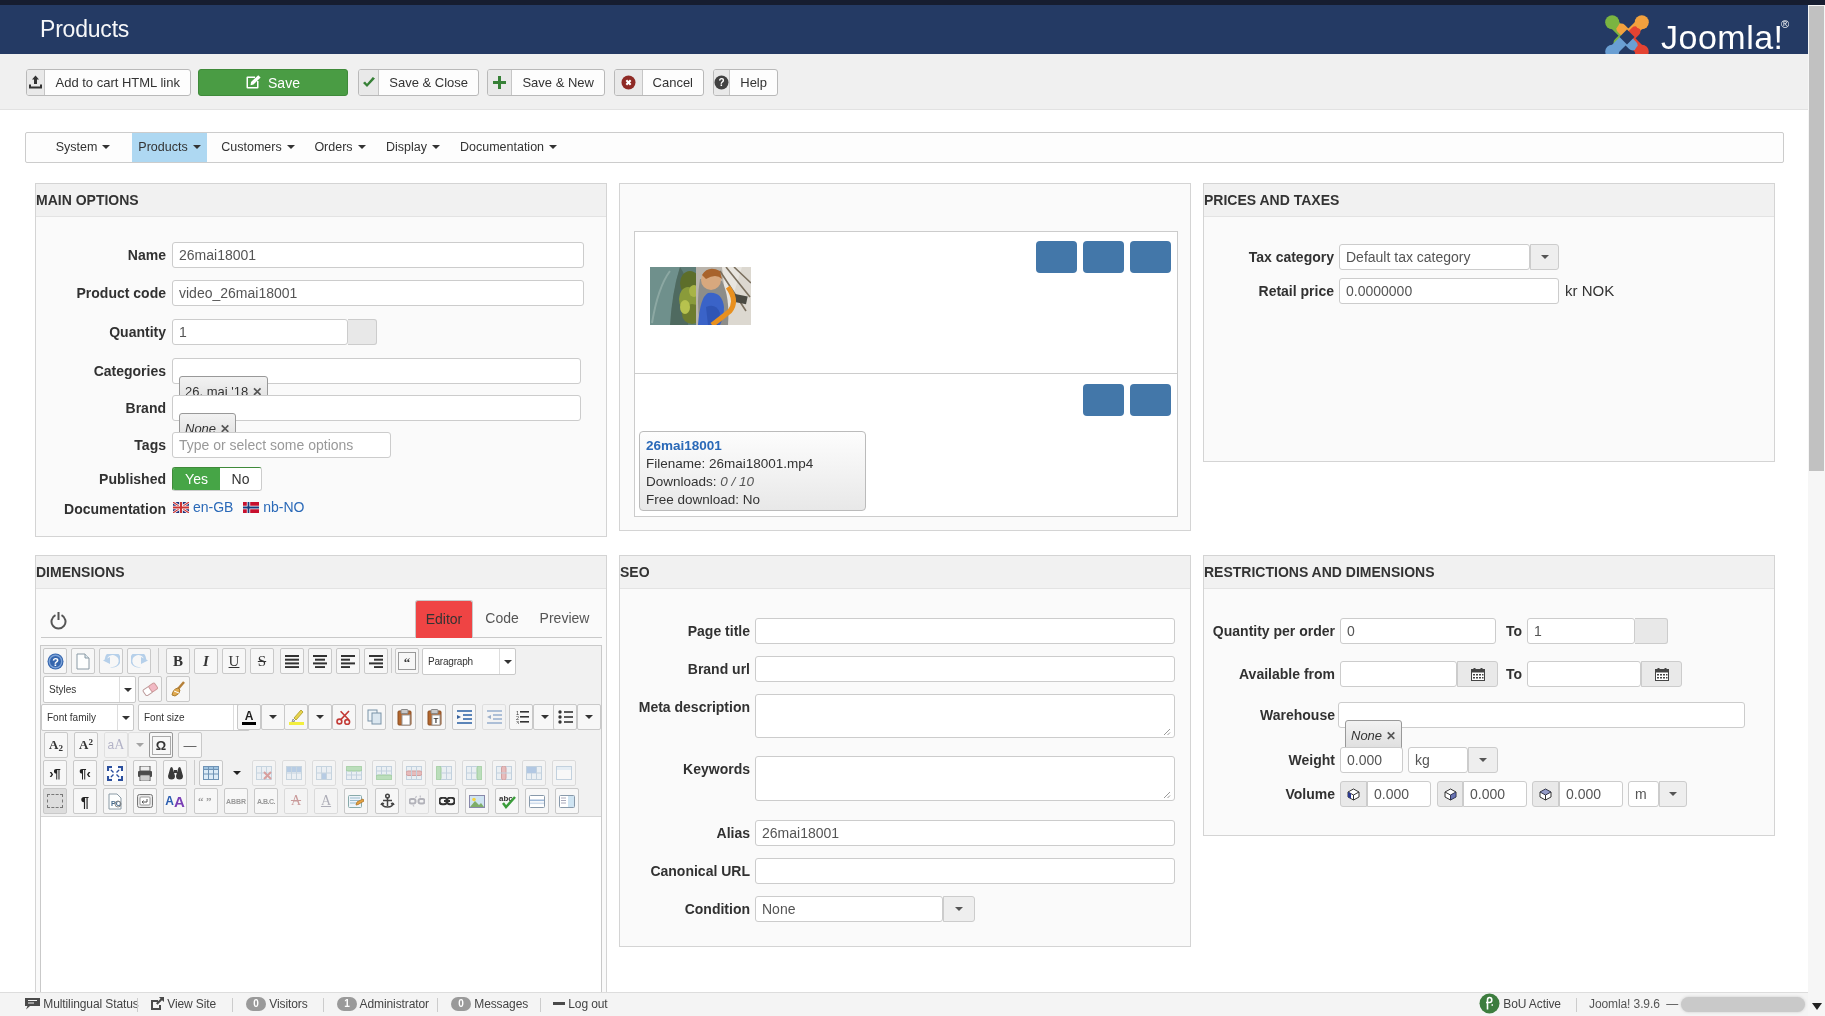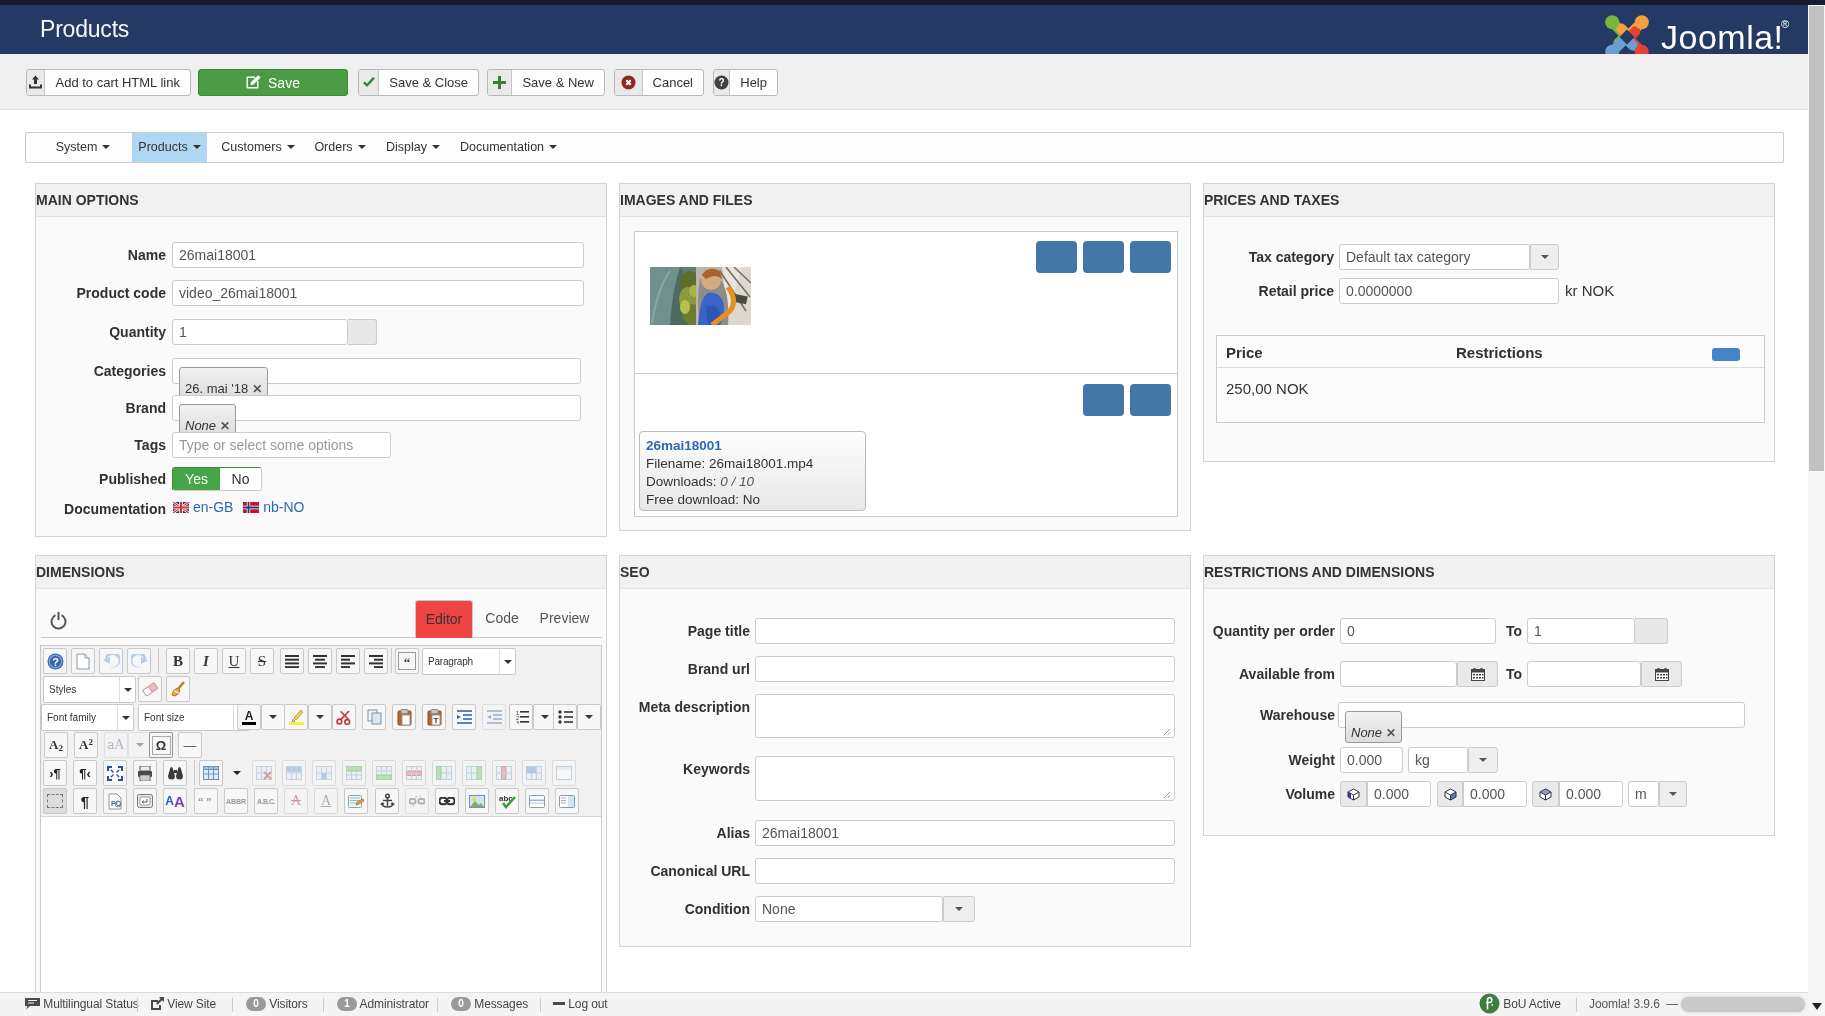--- a/index.html
+++ b/index.html
@@ -18,21 +18,21 @@
 
 #menubar{position:absolute;left:25px;top:132px;width:1759px;height:31px;background:#fdfdfd;border:1px solid #ccc;border-radius:2px}
 .mi{position:absolute;top:0;height:29px;line-height:29px;font-size:12.5px;color:#333;text-align:center}
 .car{display:inline-block;width:0;height:0;border-left:4px solid transparent;border-right:4px solid transparent;border-top:4px solid #333;vertical-align:2px;margin-left:5px}
 
 .panel{position:absolute;width:572px;border:1px solid #d4d4d4;background:#fafafa}
 .ph{height:33px;border-bottom:1px solid #e3e3e3;background:#f1f1f1;line-height:32px;font-weight:bold;font-size:14px;color:#333}
 .lbl{position:absolute;width:130px;text-align:right;font-weight:bold;font-size:14px;color:#313131;line-height:26px;white-space:nowrap}
 .inp{position:absolute;height:26px;border:1px solid #ccc;border-radius:3px;background:#fff;font-size:14px;color:#555;line-height:24px;padding:0 6px;white-space:nowrap}
 .inp.gray{background:#e8e8e8;border-radius:0 3px 3px 0;border-left:0}
-.chip{display:inline-block;height:32px;margin-top:8px;line-height:18px;padding:12px 5px;background:linear-gradient(#f2f2f2,#ddd);border:1px solid #999;border-radius:3px;font-size:13px;color:#333}
+.chip{display:inline-block;height:32px;margin-top:17px;line-height:18px;padding:6px 5px;background:linear-gradient(#f2f2f2,#ddd);border:1px solid #999;border-radius:3px;font-size:13px;color:#333}
 .chip .x{font-weight:bold;color:#555;margin-left:4px;font-size:12px}
 .ph2{font-weight:bold;font-size:14px;color:#313131}
 .bluebtn{position:absolute;background:#4377a9;border-radius:4px}
 .selcar{position:absolute;height:26px;background:#eee;border:1px solid #ccc;border-radius:0 3px 3px 0;display:flex;align-items:center;justify-content:center}
 .selcar .car{margin:0;border-top-color:#555}
 .addon{position:absolute;height:26px;background:#e9e9e9;border:1px solid #ccc;display:flex;align-items:center;justify-content:center}
 
 .eb{position:absolute;width:24px;height:26px;border:1px solid #c9c9c9;border-radius:2px;background:#f7f7f7;display:flex;align-items:center;justify-content:center;font-size:13px;overflow:hidden}
 .esel{position:absolute;height:27px;border:1px solid #c9c9c9;border-radius:2px;background:#fff;font-size:10px;color:#333;line-height:25px;padding-left:5px}
 .esel .cr{position:absolute;right:0;top:0;bottom:0;width:16px;border-left:1px solid #ddd;display:flex;align-items:center;justify-content:center}
@@ -163,21 +163,20 @@
     <svg width="16" height="11" viewBox="0 0 16 11" style="vertical-align:-1px;margin-left:6px">
         <rect width="16" height="11" fill="#c8102e"></rect>
         <path d="M5.5 0 V11 M0 5.5 H16" stroke="#fff" stroke-width="3.4"></path>
         <path d="M5.5 0 V11 M0 5.5 H16" stroke="#1a3c7c" stroke-width="1.8"></path>
       </svg>
     <span>nb-NO</span>
   </div>
 </div>
 
 <div class="panel" style="left:619px;top:183px;height:348px">
-  <div class="ph">IMAGES AND FILES</div>
   <div class="abs" style="left:14px;top:47px;width:544px;height:286px;background:#fff;border:1px solid #ccc"></div>
   <div class="abs" style="left:14px;top:189px;width:544px;height:0;border-top:1px solid #ccc"></div>
   <svg class="abs" style="left:30px;top:83px" width="101" height="58" viewBox="0 0 101 58">
     <rect width="101" height="58" fill="#5f7e78"></rect>
     <path d="M0 0 H30 Q20 30 24 58 H0 Z" fill="#6f908c"></path>
     <path d="M2 56 Q8 20 20 4" stroke="#98b2ac" stroke-width="2" fill="none" opacity="0.7"></path>
     <path d="M30 0 Q44 20 38 58 H20 Q22 25 30 0 Z" fill="#4f6a60"></path>
     <g>
       <ellipse cx="40" cy="16" rx="10" ry="12" fill="#5d6e2a"></ellipse>
       <ellipse cx="38" cy="32" rx="9" ry="12" fill="#8a9b3a"></ellipse>
@@ -213,28 +212,20 @@
 <div class="panel" style="left:1203px;top:183px;height:279px">
   <div class="ph">PRICES AND TAXES</div>
   <div class="lbl" style="top:60px">Tax category</div>
   <div class="inp" style="left:135px;top:60px;width:191px">Default tax category</div>
   <div class="selcar" style="left:326px;top:60px;width:29px">
       <span class="car"></span>
     </div>
   <div class="lbl" style="top:94px">Retail price</div>
   <div class="inp" style="left:135px;top:94px;width:220px">0.0000000</div>
   <div class="abs" style="left:361px;top:94px;font-size:15px;line-height:26px;color:#333">kr NOK</div>
-  <div class="abs" style="left:12px;top:151px;width:549px;height:88px;border:1px solid #ccc;background:#fcfcfc">
-    <div style="height:32px;border-bottom:1px solid #ddd;position:relative">
-      <span class="ph2" style="position:absolute;left:9px;top:8px;font-size:15px">Price</span>
-      <span class="ph2" style="position:absolute;left:239px;top:8px;font-size:15px">Restrictions</span>
-      <span style="position:absolute;left:495px;top:12px;width:28px;height:13px;background:#4584c6;border-radius:3px"></span>
-    </div>
-    <div style="padding:12px 9px;font-size:15px;color:#333">250,00 NOK</div>
-  </div>
 </div>
 
 <div class="panel" style="left:619px;top:555px;height:392px">
   <div class="ph">SEO</div>
   <div class="lbl" style="top:62px">Page title</div>
   <div class="inp" style="left:135px;top:62px;width:420px"></div>
   <div class="lbl" style="top:100px">Brand url</div>
   <div class="inp" style="left:135px;top:100px;width:420px"></div>
   <div class="lbl" style="top:138px">Meta description</div>
   <div class="inp" style="left:135px;top:138px;width:420px;height:44px"></div>

